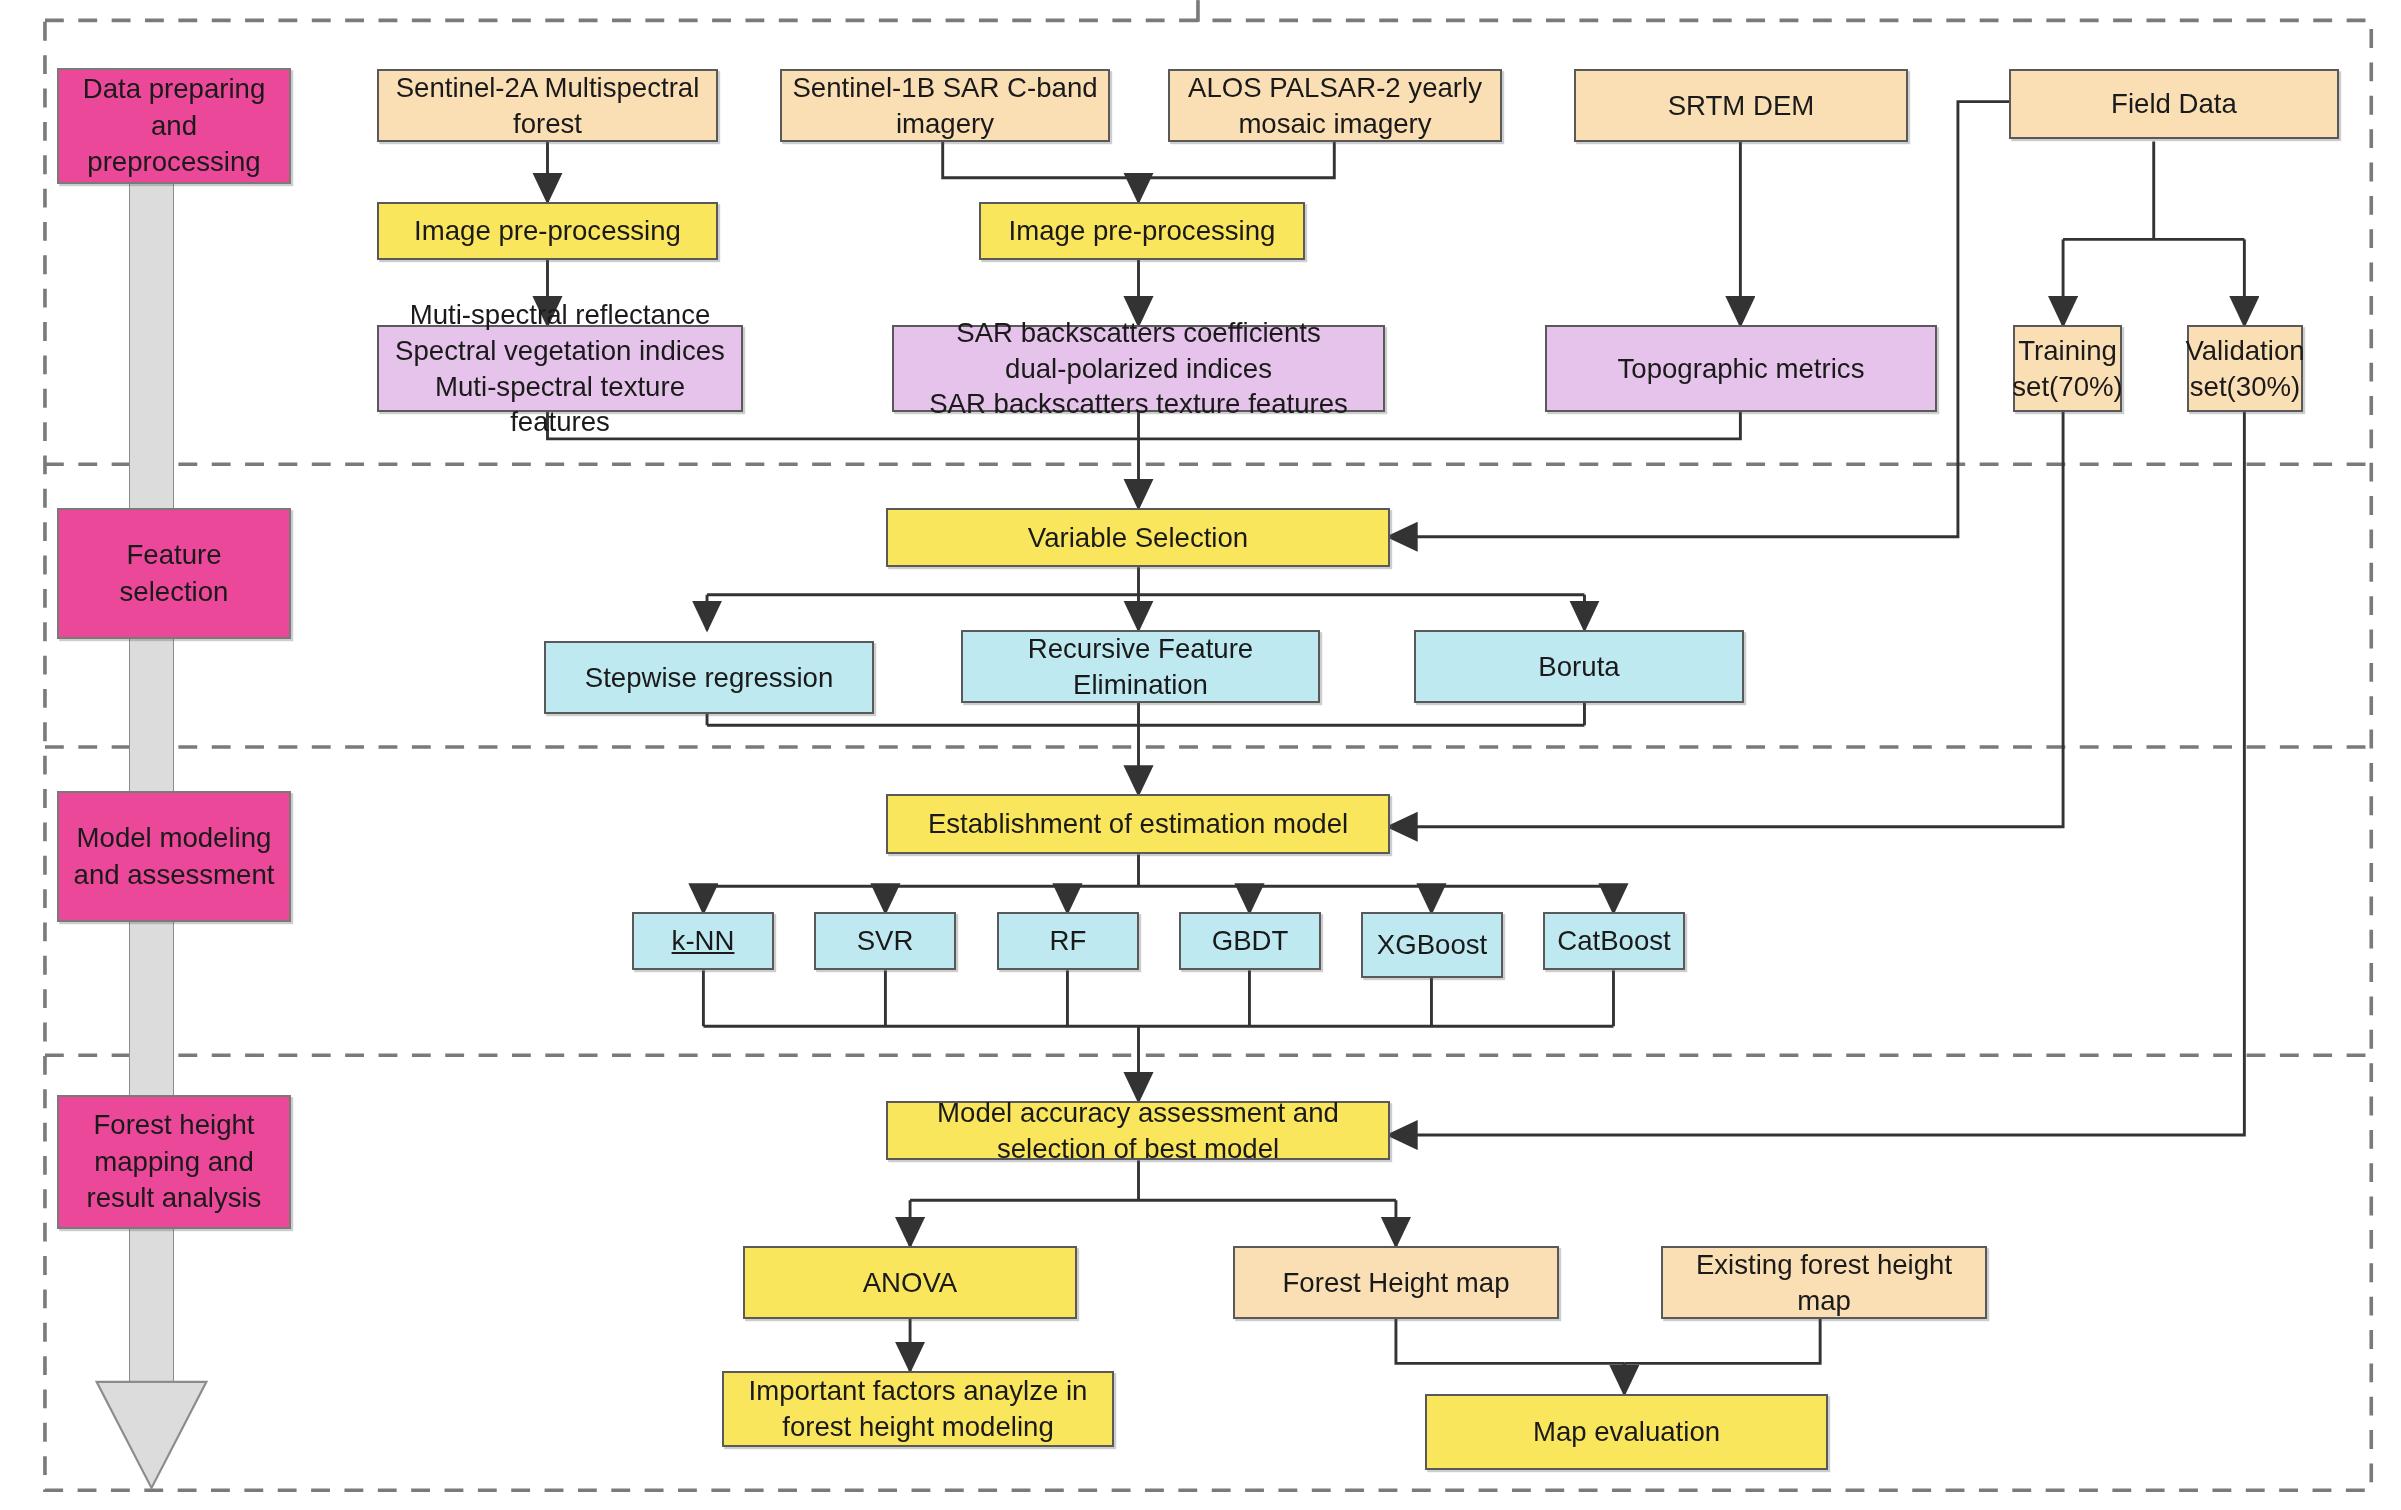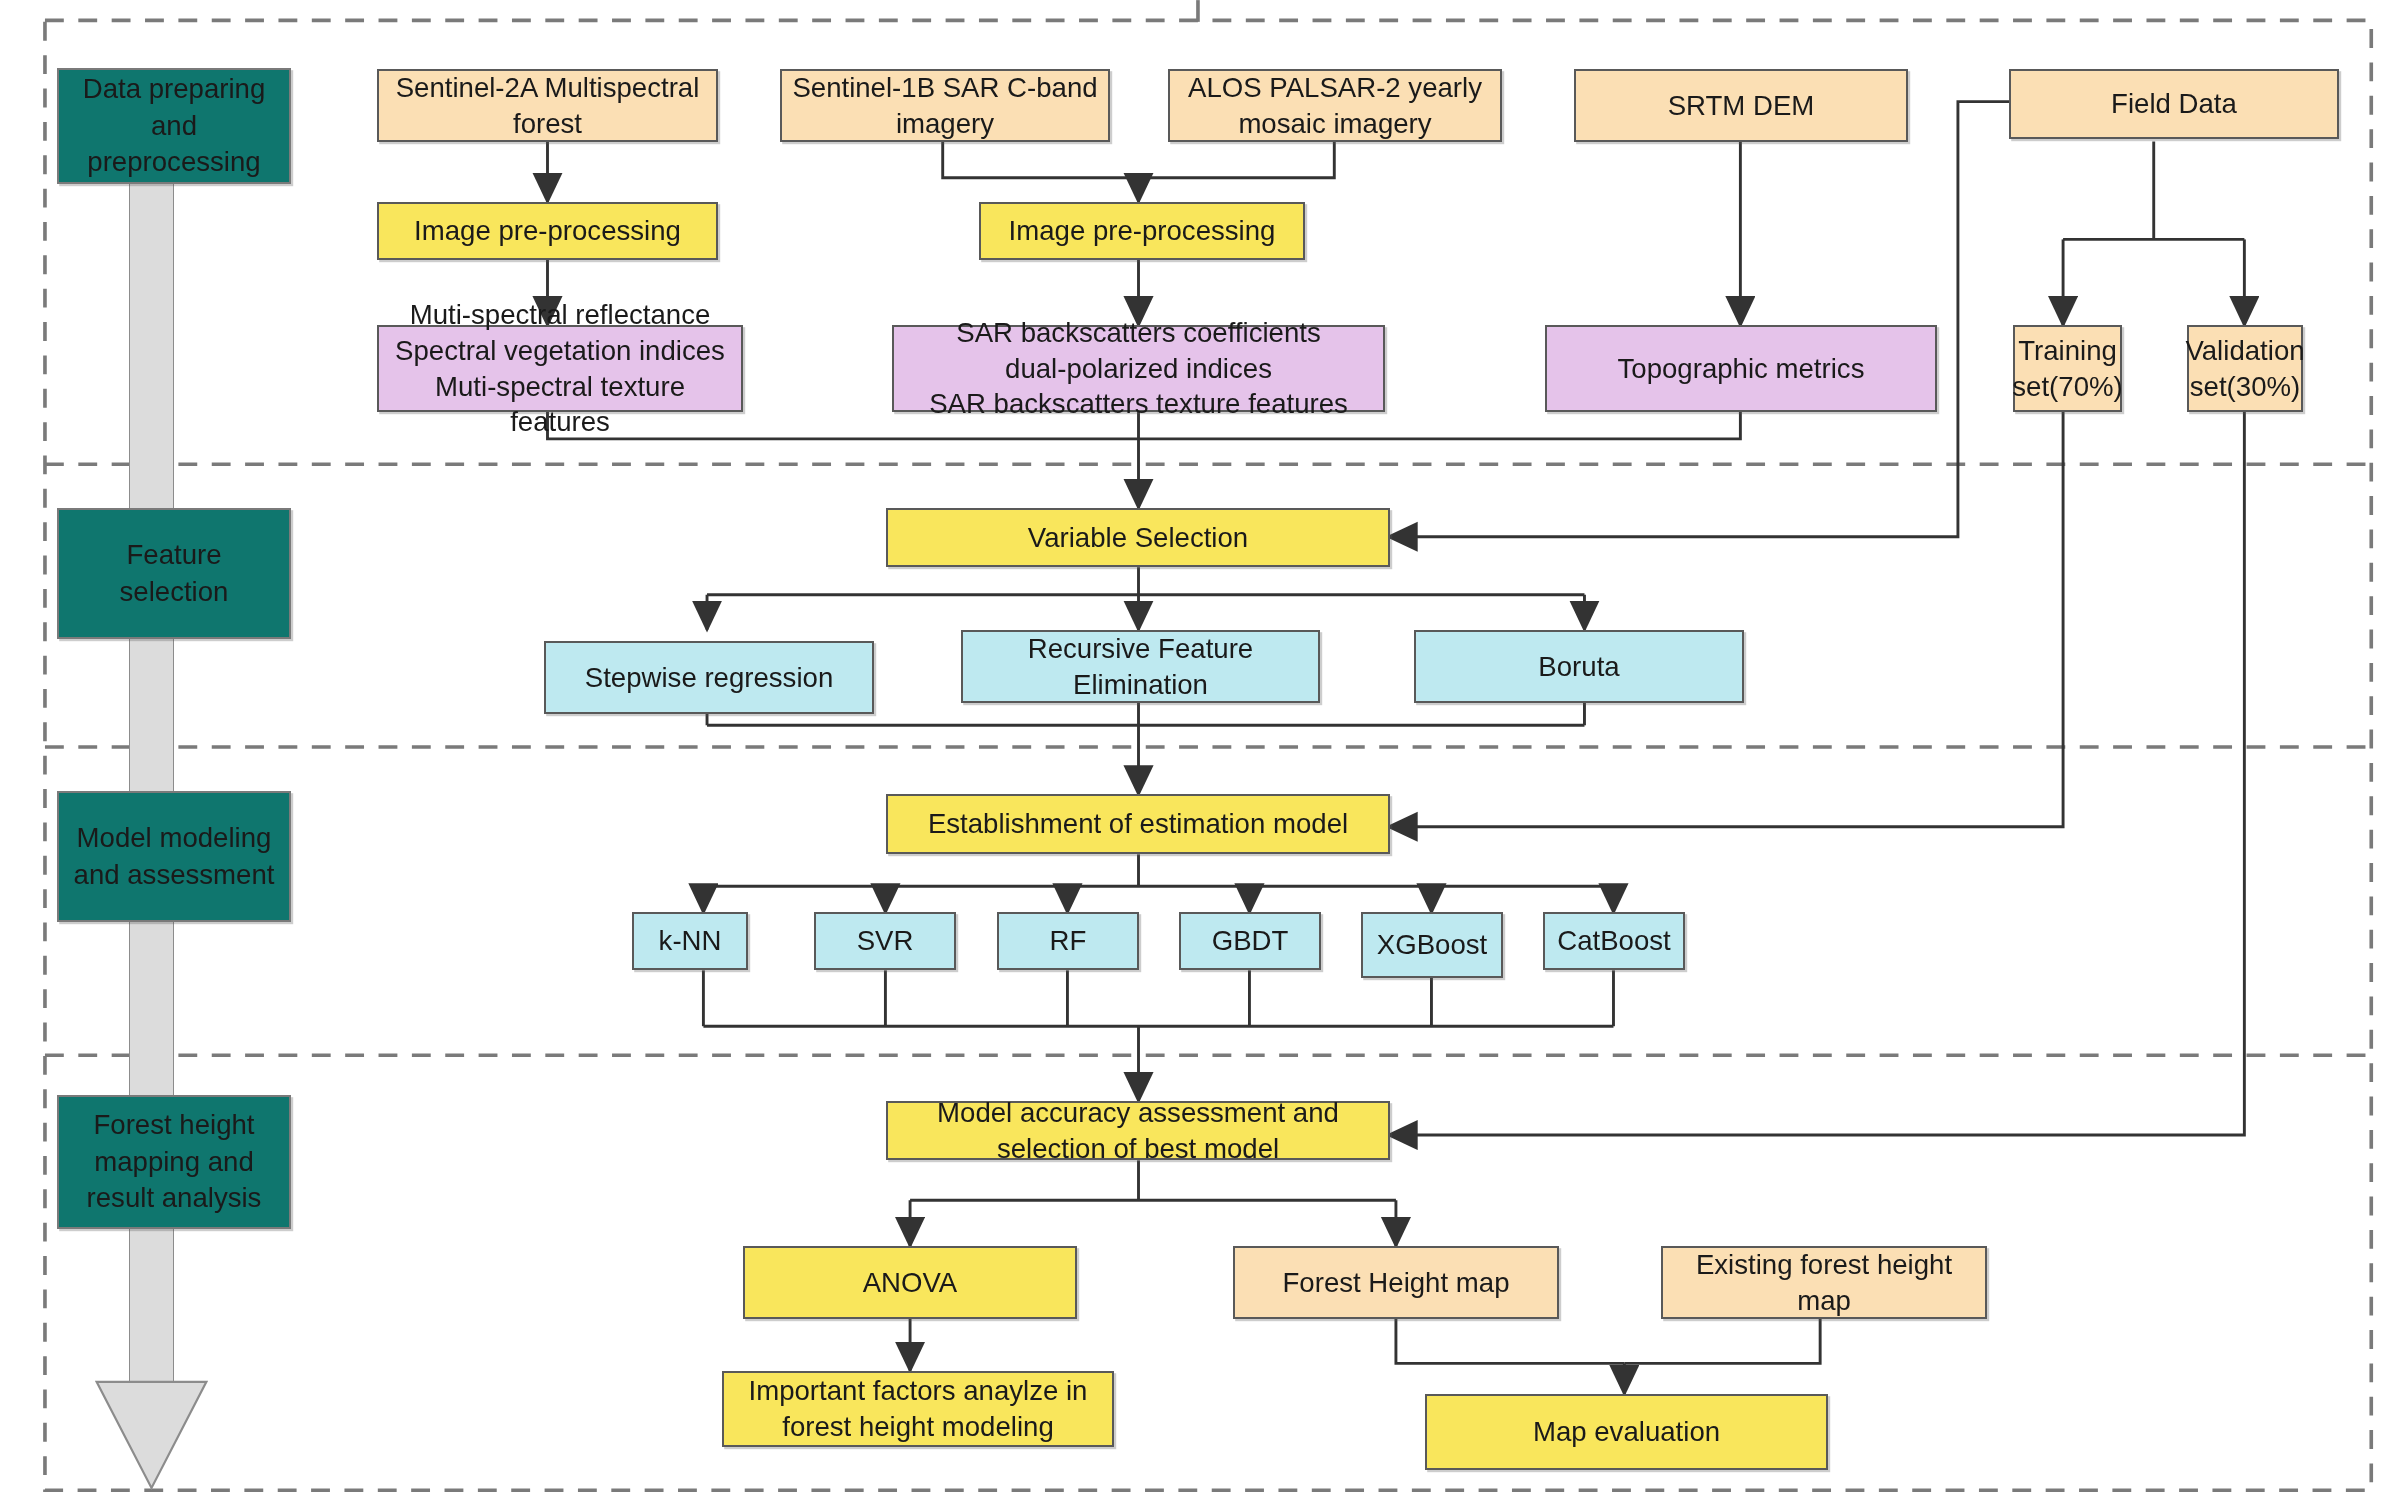--- a/index.html
+++ b/index.html
@@ -7,21 +7,21 @@
   #stage{position:relative;width:2401px;height:1510px;background:#fff;overflow:hidden;}
   #wires{position:absolute;left:0;top:0;width:2401px;height:1510px;pointer-events:none;}
 
   .node{position:absolute;box-sizing:border-box;display:flex;align-items:center;justify-content:center;
         text-align:center;border:2.2px solid #595959;color:#1a1a1a;font-size:27.6px;line-height:1.30;
         padding:2.9px 7.3px;box-shadow:2.2px 2.2px 0 rgba(90,90,90,.30);}
   .orange{background:#FBDFB4;}
   .yellow{background:#F9E65C;}
   .purple{background:#E5C3EA;}
   .blue{background:#BEE9F0;}
-  .plain{background:#0f766e;border:2.2px solid #7a7a7a;}
+  .plain{background:#ec4899;border:2.2px solid #7a7a7a;}
 
   .stageLabel{font-size:27.6px;line-height:1.32;}
   .grayArrowShaft{position:absolute;background:#DCDCDC;border-left:1.5px solid #8c8c8c;border-right:1.5px solid #8c8c8c;box-sizing:border-box;}
 </style>
 </head>
 <body>
 
 <div id="stage">
 
   <svg id="wires" viewBox="0 0 3311 2082">
@@ -191,21 +191,21 @@
       <span style="white-space:pre-line">Recursive Feature
 Elimination</span>
     </div>
   <div class="node blue" style="left:1414px;top:630px;width:330px;height:73px;">
       <span style="white-space:pre-line">Boruta</span>
     </div>
 
   <div class="node yellow" style="left:886px;top:794px;width:504px;height:60px;">
       <span style="white-space:pre-line">Establishment of estimation model</span>
     </div>
-  <div class="node blue" style="left:632px;top:912px;width:116px;height:58px;">
+  <div class="node blue" style="left:632px;top:912px;width:142px;height:58px;text-decoration:underline;">
       <span style="white-space:pre-line">k-NN</span>
     </div>
   <div class="node blue" style="left:814px;top:912px;width:142px;height:58px;">
       <span style="white-space:pre-line">SVR</span>
     </div>
   <div class="node blue" style="left:997px;top:912px;width:142px;height:58px;">
       <span style="white-space:pre-line">RF</span>
     </div>
   <div class="node blue" style="left:1179px;top:912px;width:142px;height:58px;">
       <span style="white-space:pre-line">GBDT</span>

